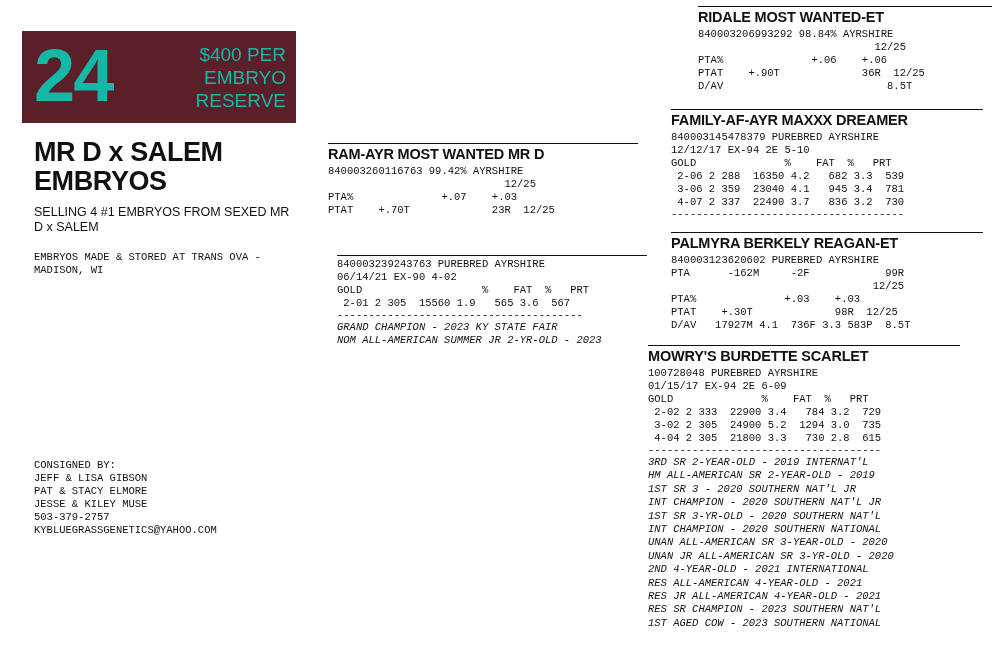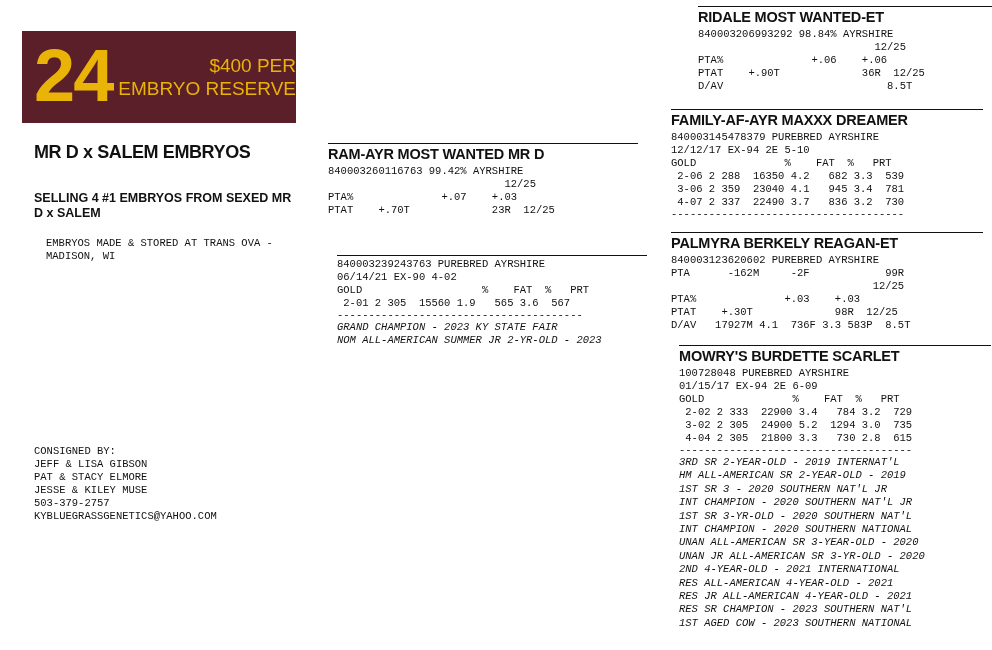--- a/index.html
+++ b/index.html
@@ -22,74 +22,75 @@
   }
 
   
   .lot-badge {
     position: absolute;
     left: 22px;
     top: 31px;
     width: 274px;
     height: 92px;
     background: #5a1f28;
-    color: #eab308;
+    color: #14b8a6;
     display: flex;
     align-items: center;
   }
   .lot-number {
     font-family: "Liberation Sans", sans-serif;
     font-weight: bold;
     font-size: 74px;
     line-height: 74px;
     letter-spacing: -2px;
     padding-left: 12px;
     margin-top: -2px;
   }
   .lot-price {
     margin-left: auto;
+    padding-right: 10px;
     text-align: right;
     font-size: 19px;
     line-height: 23px;
     font-weight: 400;
   }
 
   
   .left-col {
     position: absolute;
     left: 34px;
     top: 138px;
     width: 300px;
   }
   .lot-title {
-    font-size: 18px;
+    font-size: 27px;
     font-weight: bold;
     line-height: 29px;
     letter-spacing: -0.4px;
-    margin: 0 0 24px 0;
+    margin: 0 0 9px 0;
   }
   .selling-note {
     font-size: 12.5px;
-    font-weight: bold;
+    font-weight: normal;
     line-height: 15px;
     margin: 0 0 16px 0;
     width: 262px;
   }
   .embryo-note {
     font-family: "Liberation Mono", monospace;
     font-size: 10.5px;
     line-height: 13px;
-    margin: 12px;
+    margin: 0;
     width: 270px;
   }
 
   .consigned {
     position: absolute;
     left: 34px;
-    top: 445px;
+    top: 459px;
     font-family: "Liberation Mono", monospace;
     font-size: 10.5px;
     line-height: 12.6px;
   }
 
   
   .block { position: absolute; }
   .block .rule {
     border-top: 1.6px solid #111;
     margin: 0 0 2px 0;
@@ -123,21 +124,21 @@
   }
 
   
   #blk-ramayr { left: 328px; top: 143px; width: 310px; }
   #blk-kyblue { left: 337px; top: 255px; width: 310px; }
 
   
   #blk-ridale   { left: 671px; top: 6px;   width: 312px; margin-left: 27px; }
   #blk-family   { left: 671px; top: 109px; width: 312px; }
   #blk-palmyra  { left: 671px; top: 232px; width: 312px; }
-  #blk-mowry    { left: 679px; top: 345px; width: 312px; }
+  #blk-mowry    { left: 648px; top: 345px; width: 312px; }
 </style>
 </head>
 <body>
 
 <div class="page">
 
   <div class="lot-badge" style="background: rgb(90, 31, 40);">
     <div class="lot-number">24</div>
     <div class="lot-price">
       <div>$400 PER</div>

